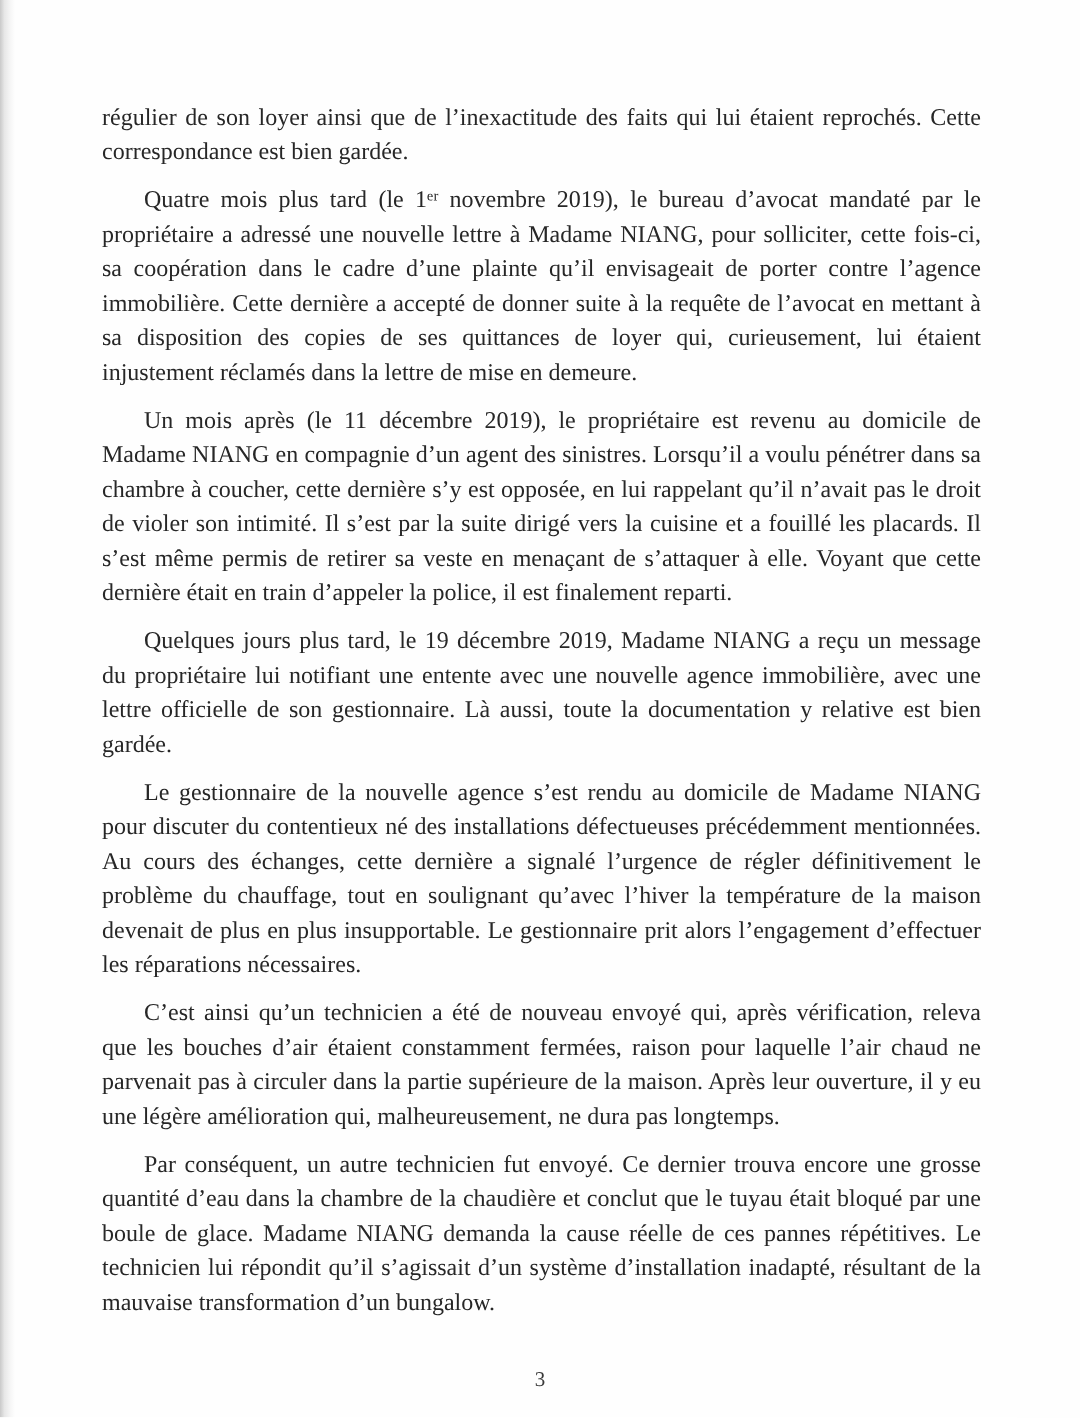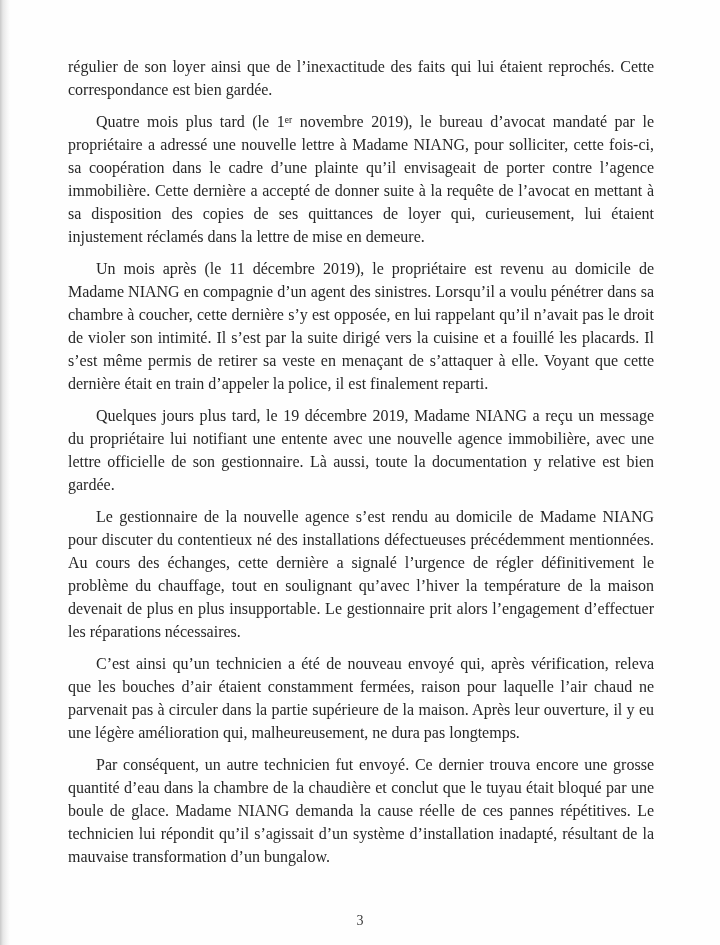--- a/index.html
+++ b/index.html
@@ -33,20 +33,21 @@
     font-size: 16px;
     line-height: 23px;
     text-align: justify;
   }
   .content p {
     margin: 0 0 9px 0;
     text-indent: 28px;
   }
   .content p.continuation {
     text-indent: 0;
+    margin-top: 12px;
   }
   .page-number {
     position: absolute;
     bottom: 16px;
     left: 0;
     width: 100%;
     text-align: center;
     font-size: 14px;
     color: #3a3a3a;
   }

